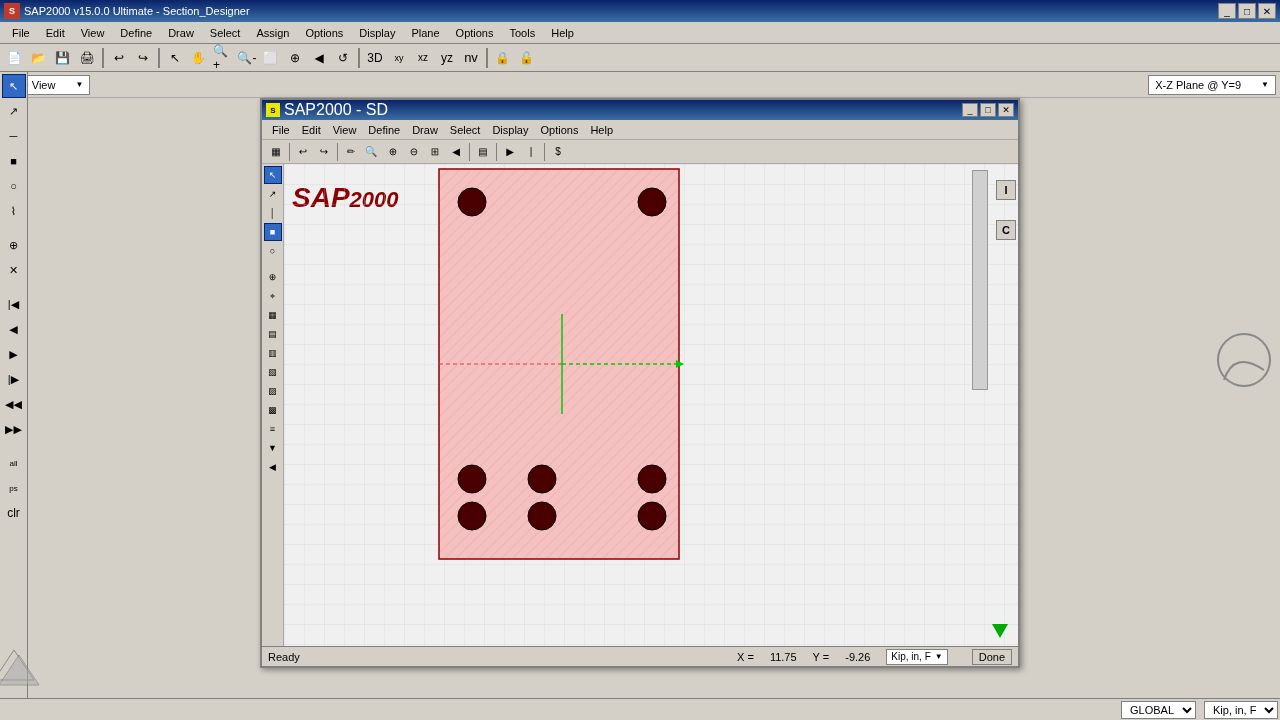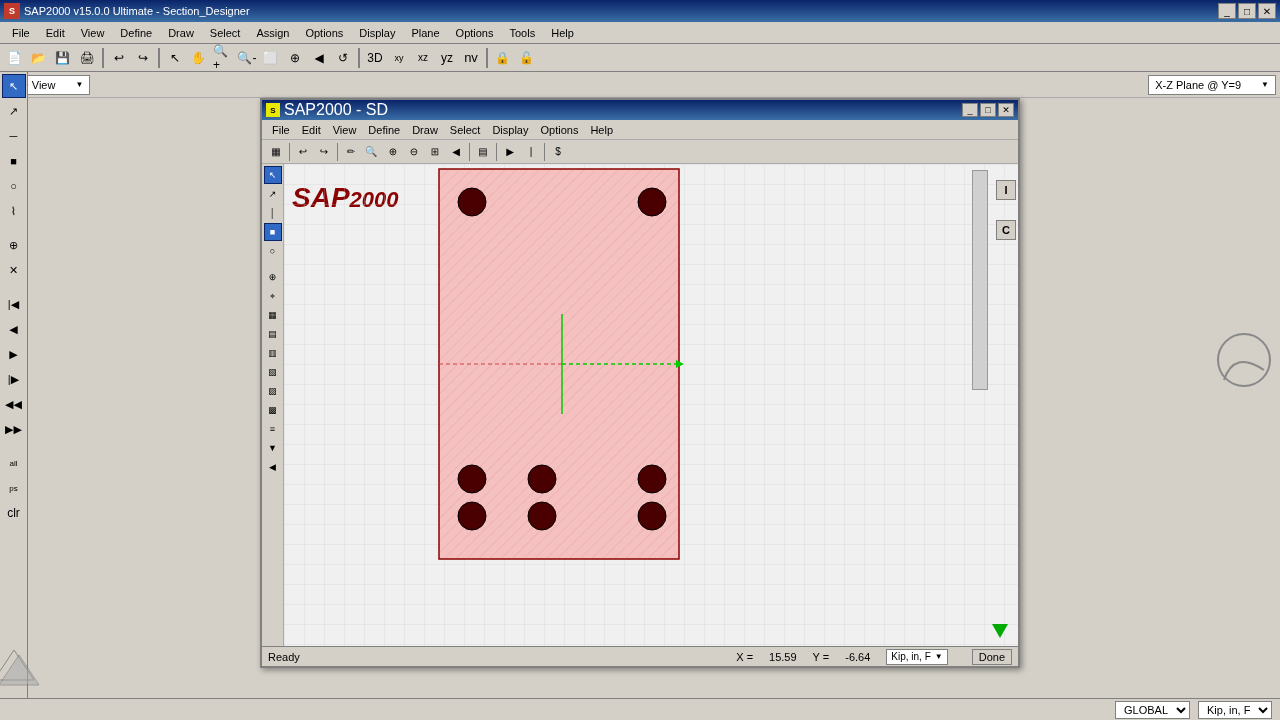--- a/index.html
+++ b/index.html
@@ -157,21 +157,21 @@
     
     .status-bar {
       position: absolute;
       bottom: 0; left: 0;
       width: 100%;
       height: 22px;
       background: #d4d0c8;
       border-top: 1px solid #808080;
       display: flex;
       align-items: center;
-      padding: 0 8px;
+      padding: 0 2px;
       gap: 20px;
       font-size: 11px;
     }
     .status-dropdown {
       background: white;
       border: 1px solid #808080;
       padding: 1px 4px;
       font-size: 11px;
       height: 18px;
     }
@@ -560,23 +560,23 @@
 
     <div style="position:absolute;right:10px;bottom:28px;">
       <div class="triangle-green"></div>
     </div>
 
     <div style="position:absolute;right:30px;top:70px;width:16px;height:220px;background:#d0d0d0;border:1px solid #999;"></div>
 
     <div class="inner-status">
       <span>Ready</span>
       <span style="margin-left:auto;">X =</span>
-      <span>15.59</span>
+      <span>11.75</span>
       <span>Y =</span>
-      <span>-6.64</span>
+      <span>-9.26</span>
       <div class="inner-status-dropdown">
         <span>Kip, in, F</span>
         <span style="font-size:8px;margin-left:4px;">▼</span>
       </div>
       <span style="margin-left:8px;cursor:pointer;padding:1px 6px;border:1px solid #808080;background:#d4d0c8;">Done</span>
     </div>
   </div>
 
   <div style="position:absolute;right:6px;top:330px;">
     <svg width="60" height="60" viewBox="0 0 60 60">

